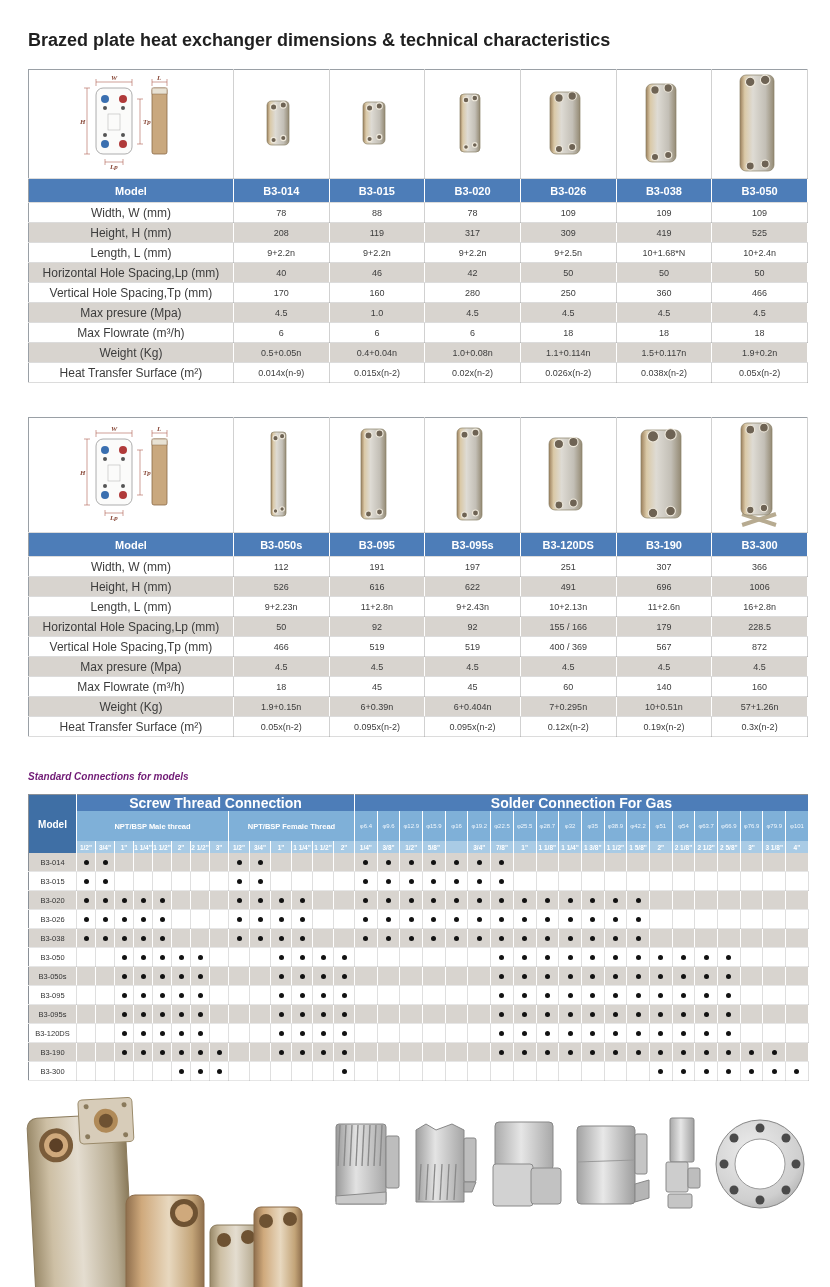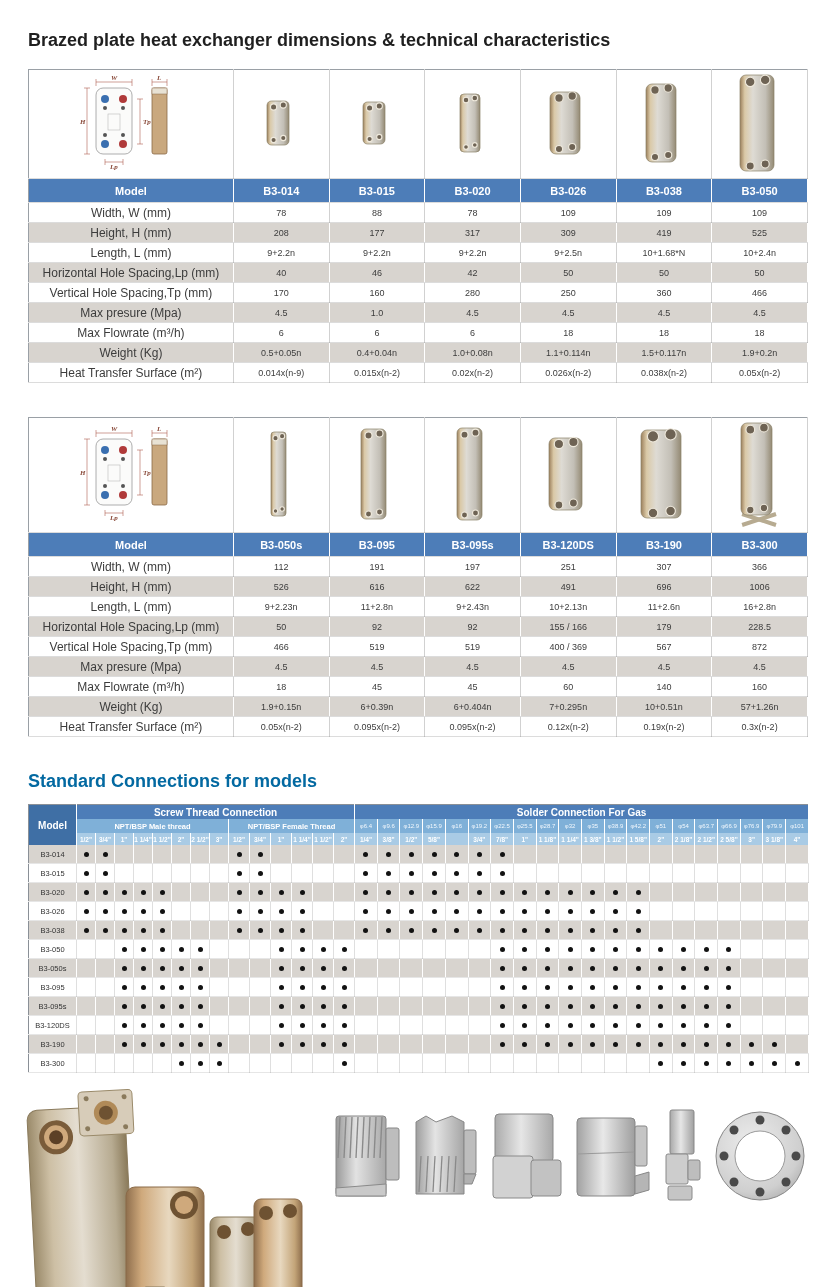--- a/index.html
+++ b/index.html
@@ -1,36 +1,36 @@
 <!DOCTYPE html>
 <html style="--c-header-blue: #4d7db8; --c-model-blue: #3f6fa5; --c-band-blue: #7fb0d8; --c-light-band: #a9cbe5; --c-row-gray: #d8d4cf; --c-dot: #121212; --c-material-row1: #d9d8d5; --c-material-row2: #7ca6cd; --c-material-row3: #4d7db5; --c-copper: #c9a87e; --c-steel: #c6c2ba;"><head>
 <meta charset="utf-8">
 <style>
   html,body { margin:0; padding:0; background:#fff; }
   body { width:830px; font-family:"Liberation Sans",sans-serif; color:#333; }
   .page { padding:30px 22px 24px 28px; width:780px; }
   h1.title { font-size:18px; font-weight:bold; color:#1f1f1f; margin:0 0 18px 0; }
-  h2.section { font-size:18px; font-weight:bold; color:#0369a1; margin:26px 0 12px 0; }
+  h2.section { font-size:10px; font-weight:bold; color:#701a75; margin:26px 0 12px 0;font-style:italic; }
 
   
   table.dim { width:100%; border-collapse:collapse; table-layout:fixed; border:1px solid #9aa0a6; margin-bottom:34px; }
   table.dim td { text-align:center; vertical-align:middle; overflow:hidden;
                  border-right:1px solid rgba(140,140,140,.40); border-bottom:1px solid rgba(140,140,140,.30); }
   tr.imgrow td { height:104px; background:#fff; }
   tr.hdr td { height:21px; background:var(--c-header-blue); color:#fff; font-weight:bold; font-size:11px; border-right:1px solid rgba(255,255,255,.55); }
   tr.data td { height:17px; font-size:9px; color:#3c3c3c; white-space:nowrap; }
   tr.data td.lbl { font-size:12px; }
   tr.data.alt td { background:var(--c-row-gray); border-right-color:rgba(255,255,255,.65); }
 
   
   table.conn { width:100%; border-collapse:collapse; table-layout:fixed; border:1px solid #8a9097; }
   table.conn th, table.conn td { padding:0; text-align:center; vertical-align:middle; overflow:hidden; white-space:nowrap; font-weight:normal; }
   .conn .modelhead { background:var(--c-model-blue); color:#fff; font-size:10px; font-weight:bold; border-right:1px solid rgba(255,255,255,.8); }
-  .conn .group { background:var(--c-header-blue); color:#fff; font-size:10px; font-weight:bold; height:14px; border-right:1px solid rgba(255,255,255,.7); }
-  .conn .subgroup { background:var(--c-band-blue); color:#fff; font-size:7.5px; font-weight:bold; height:14px; border-right:1px solid rgba(255,255,255,.7); }
+  .conn .group { background:var(--c-header-blue); color:#fff; font-size:14px; font-weight:bold; height:14px; border-right:1px solid rgba(255,255,255,.7); }
+  .conn .subgroup { background:var(--c-band-blue); color:#fff; font-size:7.5px; font-weight:bold; height:30px; border-right:1px solid rgba(255,255,255,.7); }
   .conn .phi { background:var(--c-band-blue); color:#f2f8fd; font-size:6px; height:14px; border-right:1px solid rgba(255,255,255,.45); }
   .conn .size { background:var(--c-light-band); color:#fff; font-size:6.5px; font-weight:bold; height:12px; border-right:1px solid rgba(255,255,255,.6); }
   .conn tr.mrow td { height:14px; border-right:1px solid rgba(140,140,140,.28); border-bottom:1px solid rgba(140,140,140,.22); background:#fff; }
   .conn tr.mrow.alt td { background:var(--c-row-gray); border-right-color:rgba(255,255,255,.55); }
   .conn td.mname { font-size:7.5px; color:#333; }
   .dot { display:inline-block; width:5px; height:5px; border-radius:50%; background:var(--c-dot); vertical-align:middle; }
 
   
   .bottom { display:flex; margin-top:16px; align-items:flex-start; }
   .photo { width:300px; flex:0 0 auto; margin-left:-14px; }
@@ -213,21 +213,21 @@
             <td>78</td>
             <td>88</td>
             <td>78</td>
             <td>109</td>
             <td>109</td>
             <td>109</td>
           </tr>
           <tr class="data alt">
             <td class="lbl">Height, H (mm)</td>
             <td>208</td>
-            <td>177</td>
+            <td>119</td>
             <td>317</td>
             <td>309</td>
             <td>419</td>
             <td>525</td>
           </tr>
           <tr class="data">
             <td class="lbl">Length, L (mm)</td>
             <td>9+2.2n</td>
             <td>9+2.2n</td>
             <td>9+2.2n</td>

